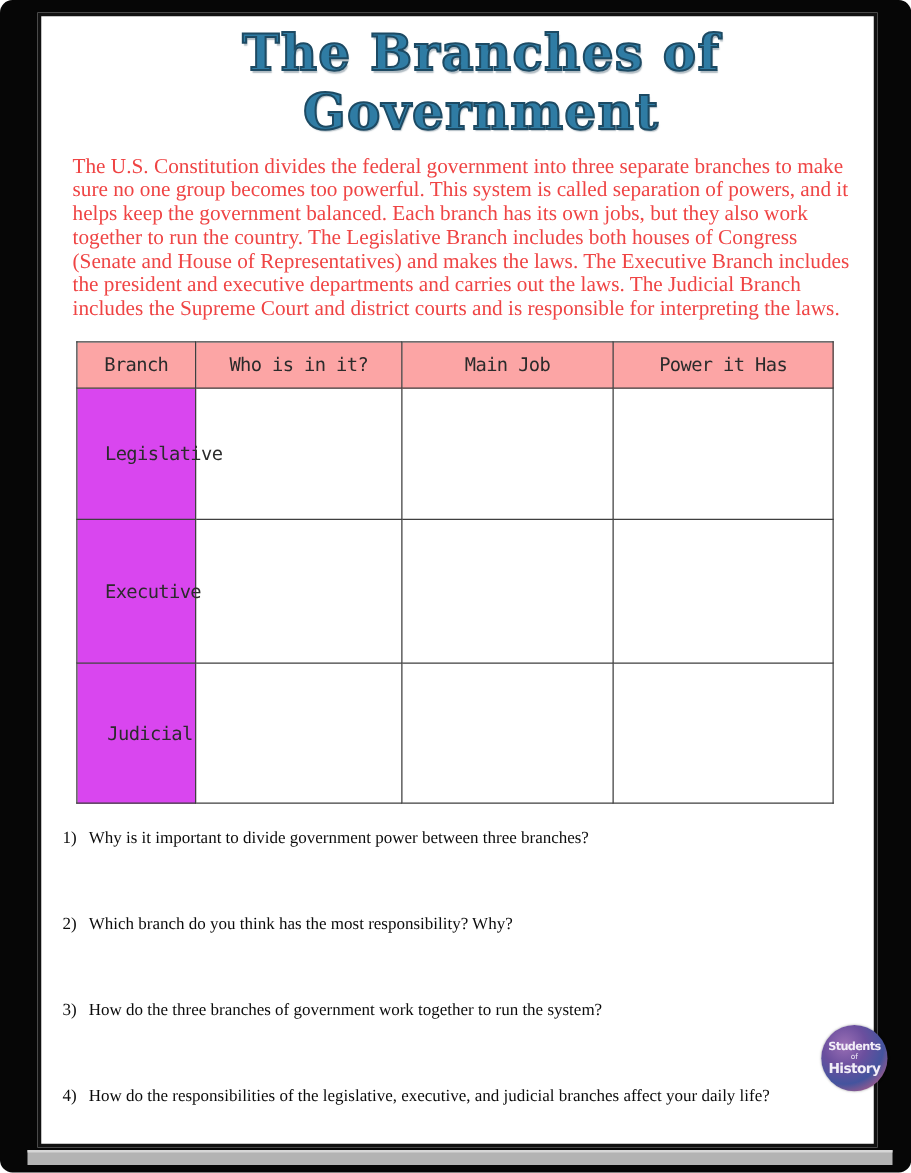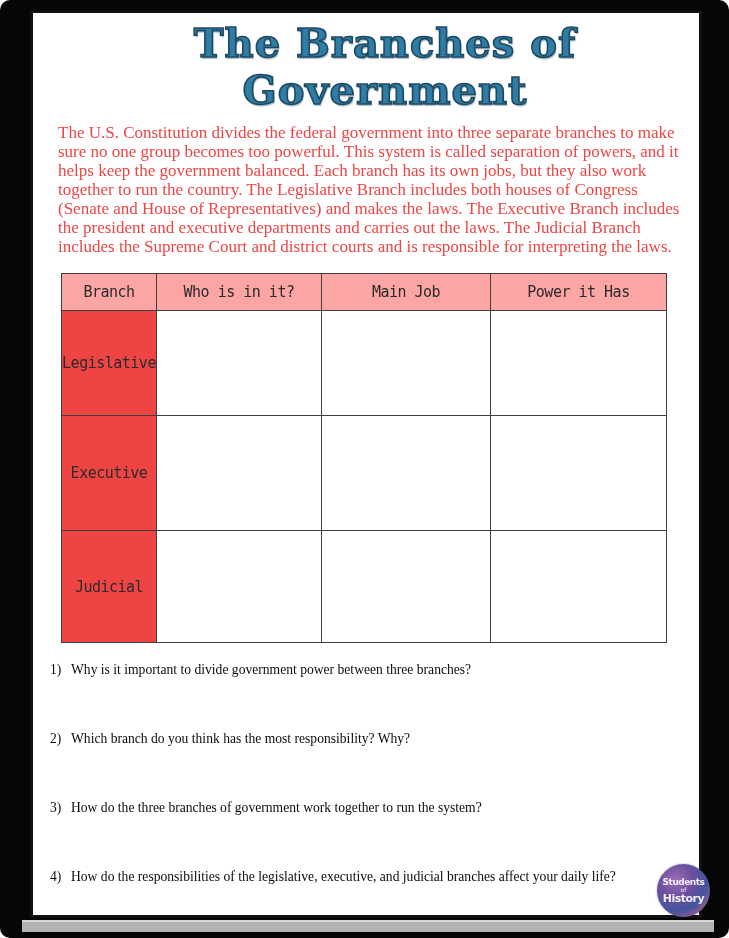--- a/index.html
+++ b/index.html
@@ -41,32 +41,32 @@
     border-collapse: collapse; margin: 17px 0 0 28px;
     width: 605px; table-layout: fixed;
   }
   table.branches th, table.branches td { border: 1.8px solid #3f3f3f; }
   th.hdr {
     background: #fca5a5; height: 37px; font-weight: normal;
     font-family: "DejaVu Sans Mono", monospace; font-size: 15px; color: #2b2b2b;
     letter-spacing: -0.5px;
   }
   td.row-label {
-    background: #ef4444; font-family: "DejaVu Sans Mono", monospace;
-    font-size: 15px; color: #2b2b2b; text-align: center; letter-spacing: -0.5px;
+    background: #d946ef; font-family: "DejaVu Sans Mono", monospace;
+    font-size: 15px; color: #2b2b2b; text-align: center; letter-spacing: -0.5px; padding-left: 22px;
   }
   td.answer-cell { background: #ffffff; }
   tr.r1 { height: 105px; } tr.r2 { height: 115px; } tr.r3 { height: 112px; }
   
   .questions { margin-top: 19px; }
   .question { display: flex; margin-left: 17px; margin-bottom: 53px; font-size: 13.6px; color: #0b0b0b; }
   .q-num { width: 21px; flex: 0 0 21px; }
   
   .logo {
-    position: absolute; left: 624px; top: 851px; width: 53px; height: 53px;
+    position: absolute; left: 624px; top: 807px; width: 53px; height: 53px;
     border-radius: 50%;
     background: radial-gradient(circle at 35% 30%, #9a6fb5 0%, #6b4f9e 34%, #44549e 62%, #a05a8c 82%, #3b4278 100%);
     display: flex; flex-direction: column; align-items: center; justify-content: center;
     color: #f2eef8; font-family: "DejaVu Sans", sans-serif; text-align: center;
     box-shadow: 0 0 2px rgba(0,0,0,0.4);
   }
   .logo .l1 { font-size: 9px; font-weight: bold; letter-spacing: -0.5px; }
   .logo .l2 { font-size: 6px; line-height: 5px; }
   .logo .l3 { font-size: 11px; font-weight: bold; letter-spacing: -0.5px; }
 </style>

